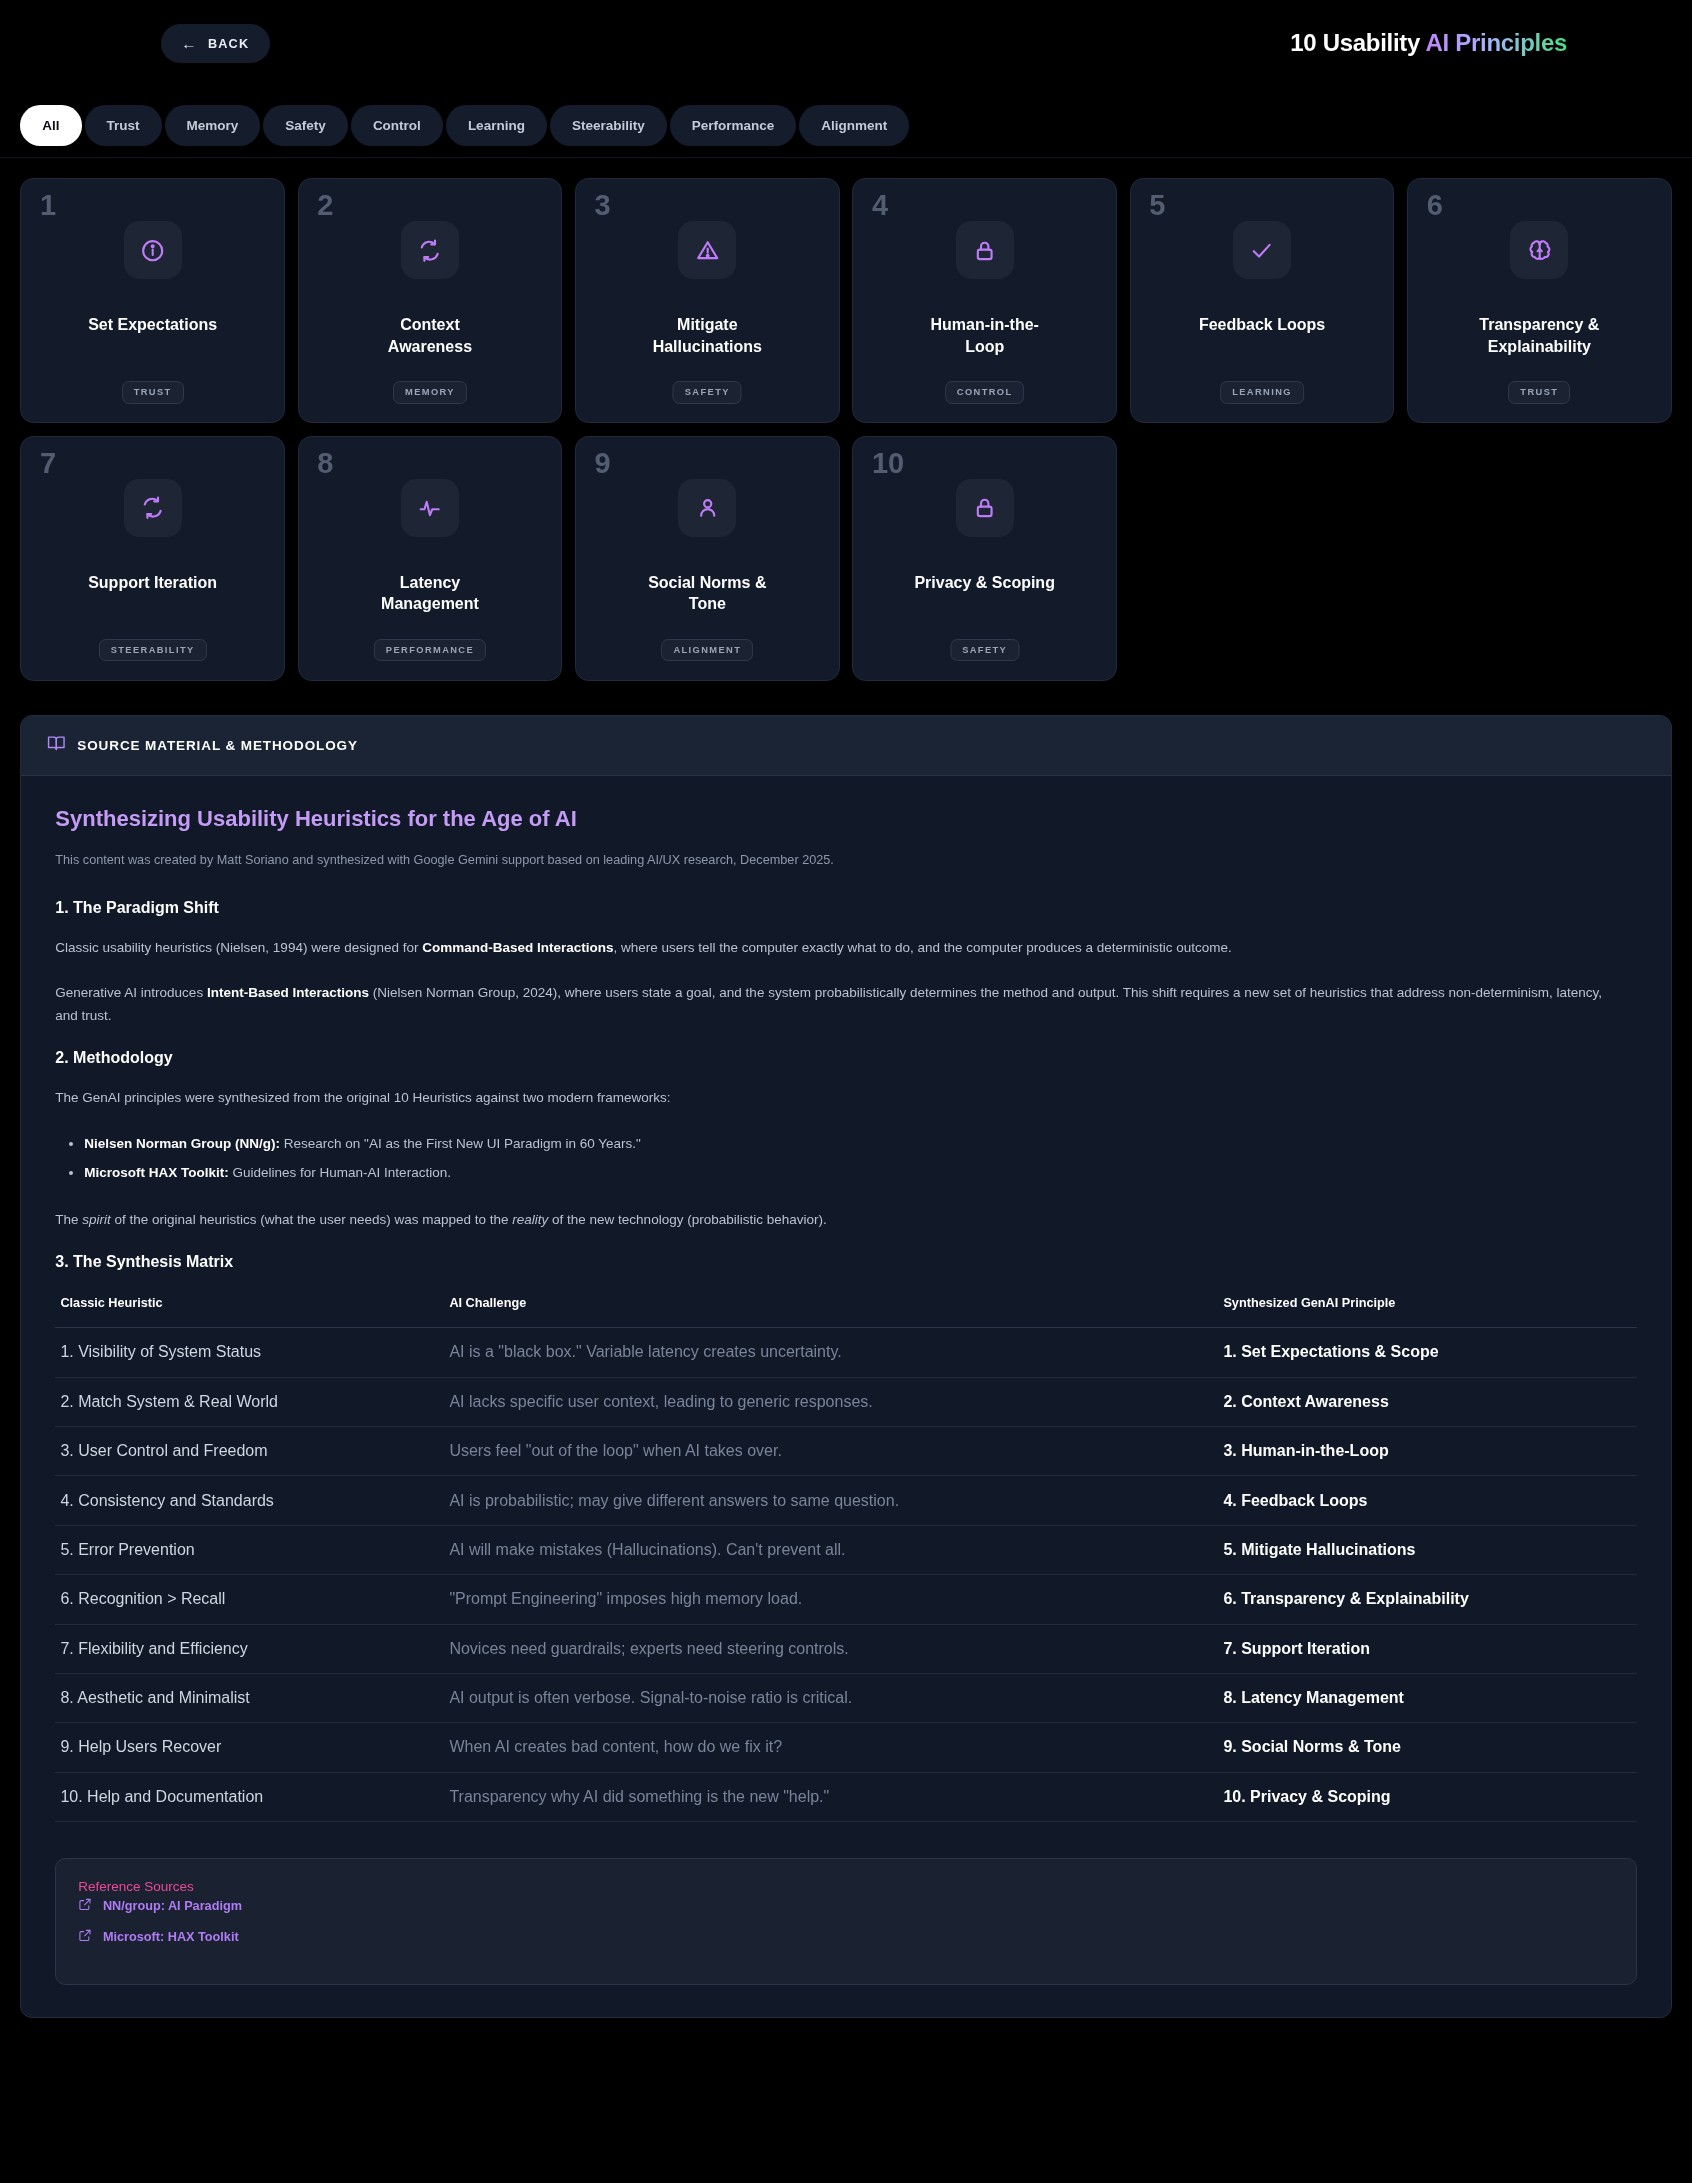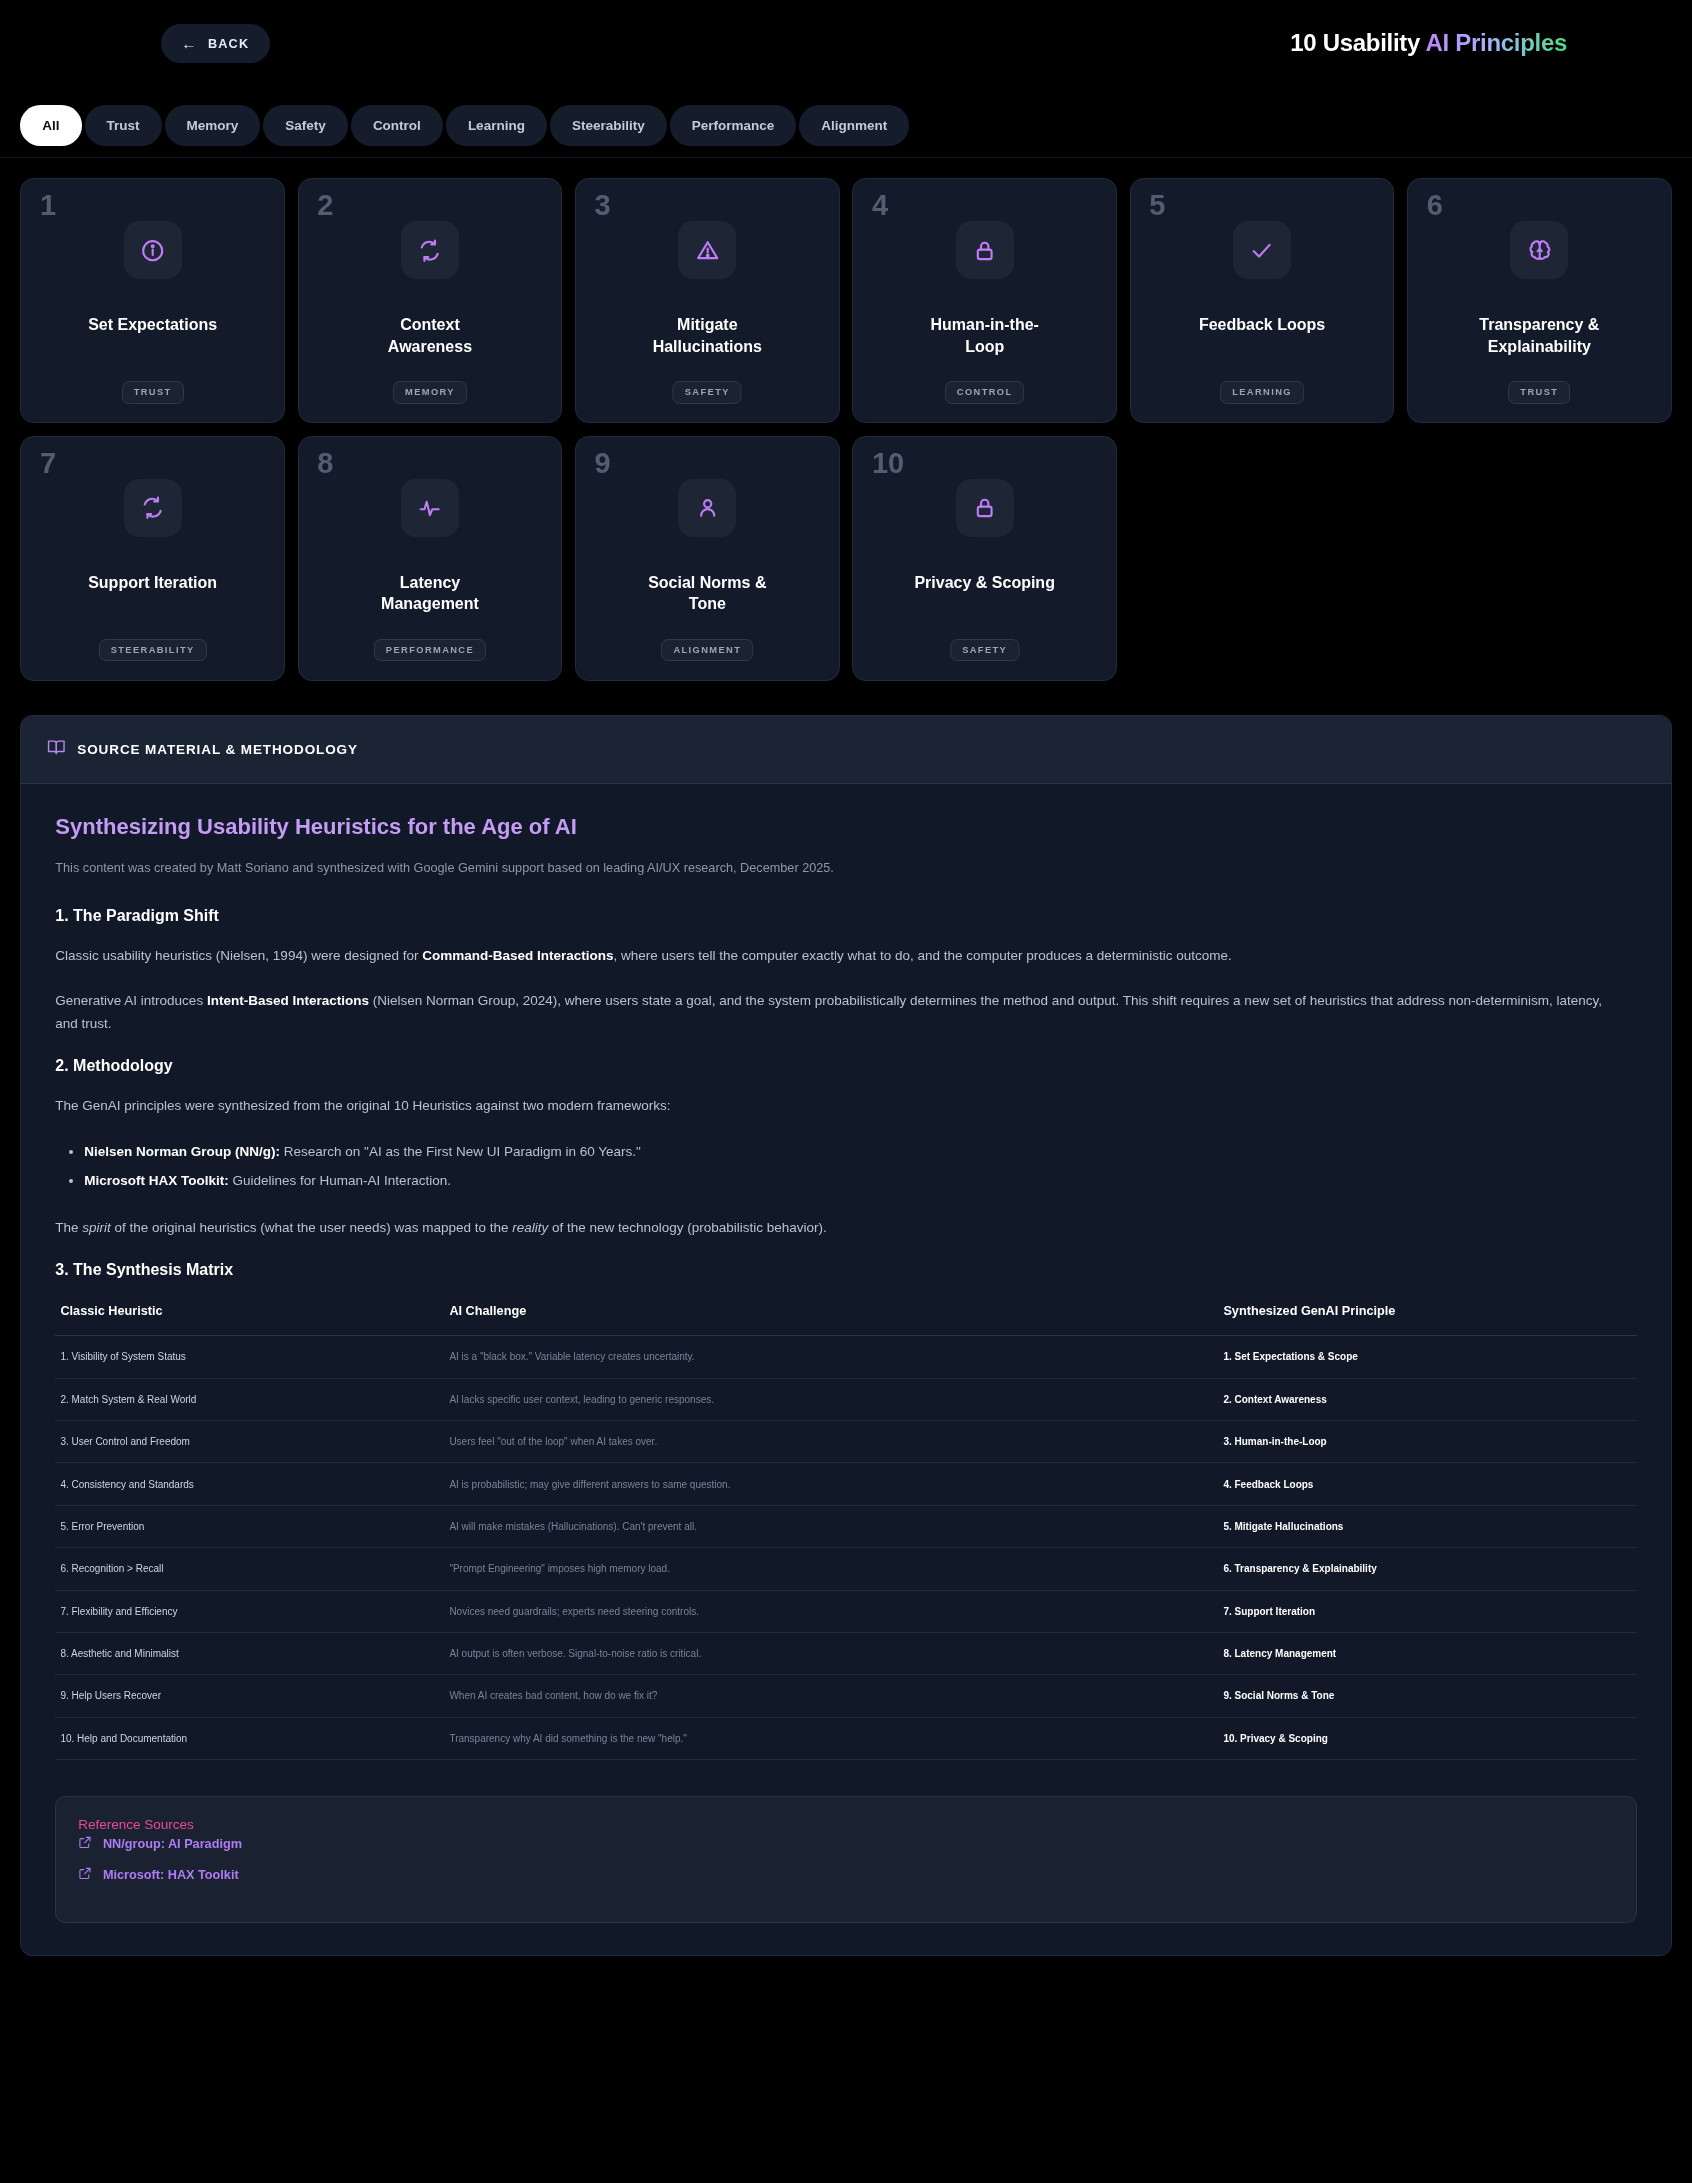--- a/index.html
+++ b/index.html
@@ -147,21 +147,21 @@
 
   
   .source-panel {
     margin: 34px 20.3px 0 20.3px;
     background: #111827;
     border: 0.8px solid #232c3e;
     border-radius: 12px;
     overflow: hidden;
   }
   .source-head {
-    height: 68px;
+    height: 60px;
     background: #1b2434;
     display: flex;
     align-items: center;
     gap: 12px;
     padding: 0 25.4px;
     border-bottom: 0.8px solid #2a3446;
     cursor: pointer;
   }
   .source-head .htxt {
     color: #ffffff;
@@ -219,21 +219,21 @@
   table.matrix th {
     text-align: left;
     color: #ffffff;
     font-size: 12.7px;
     font-weight: 700;
     padding: 6.8px 5.1px 17px 5.1px;
     border-bottom: 0.8px solid #2c364a;
   }
   table.matrix td {
     padding: 15.2px 5.1px;
-    font-size: 10px;
+    font-size: 16px;
     border-bottom: 0.8px solid #222b3c;
     vertical-align: middle;
   }
   td.c1 { color: #cfd6e2; width: 389px; }
   td.c2 { color: #79849a; width: 774px; }
   td.c3 { color: #ffffff; font-weight: 700; }
   th.h1 { width: 389px; }
   th.h2 { width: 774px; }
 
   

